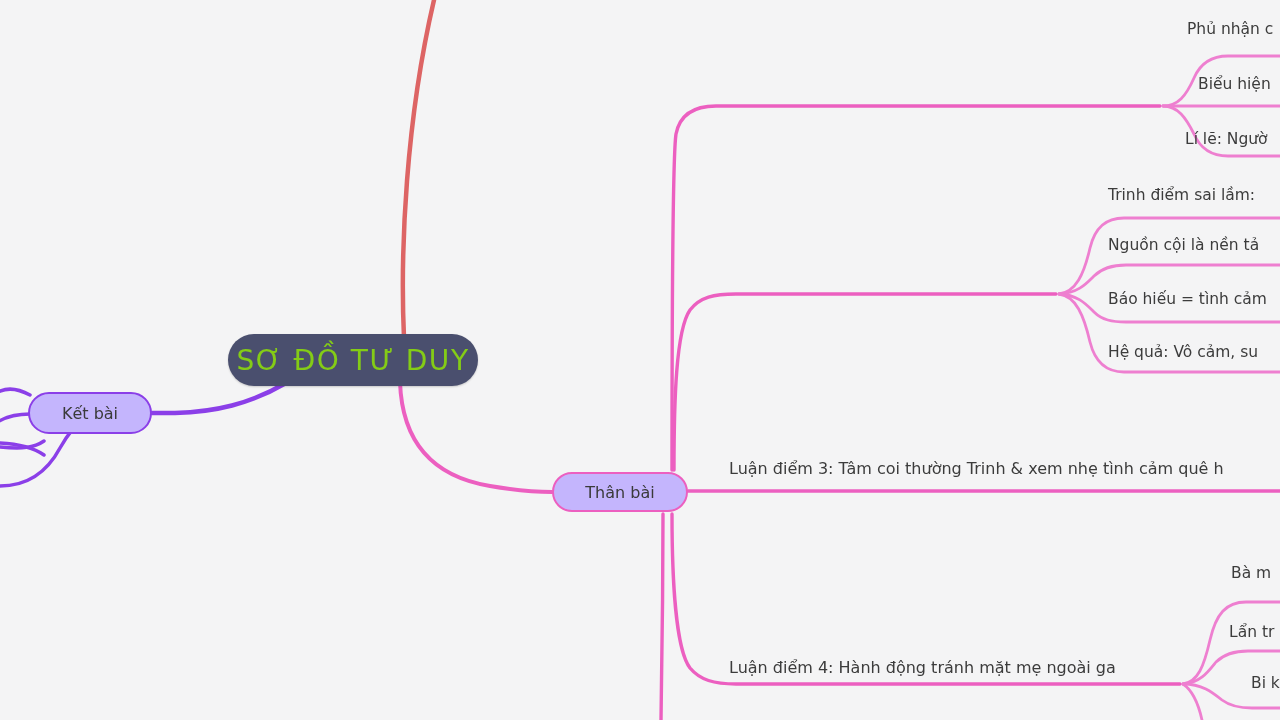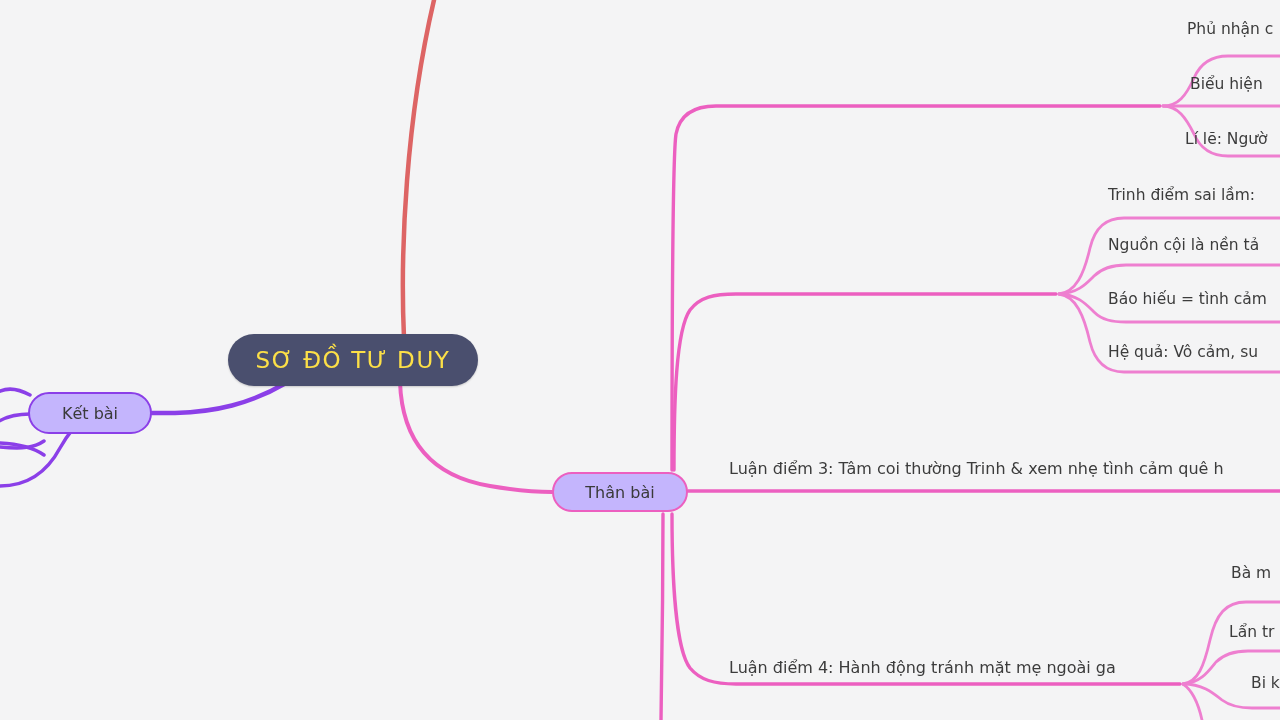--- a/index.html
+++ b/index.html
@@ -35,22 +35,22 @@
     box-sizing: border-box;
     display: flex;
     align-items: center;
     justify-content: center;
     white-space: nowrap;
   }
 
   .root-node {
     background: #4a4f6e;
     border-radius: 26px;
-    color: #fde047;
-    font-size: 23px;
+    color: #84cc16;
+    font-size: 28px;
     letter-spacing: 1.6px;
     font-weight: 400;
     padding: 0 26px;
     height: 52px;
     box-shadow: 0 1px 2px rgba(0,0,0,0.18);
     text-align: center;
   }
 
   .branch-node {
     background: #c4b5fd;
@@ -137,21 +137,21 @@
     <span>Luận điểm 3: Tâm coi thường Trinh &amp; xem nhẹ tình cảm quê h</span>
   </div>
 
   <div class="leaf-label lvl2" style="left:729px; top:660px;">
     <span>Luận điểm 4: Hành động tránh mặt mẹ ngoài ga</span>
   </div>
 
   <div class="leaf-label lvl3" style="left:1187px; top:22px;">
     <span>Phủ nhận c</span>
   </div>
-  <div class="leaf-label lvl3" style="left:1190px; top:77px;">
+  <div class="leaf-label lvl3" style="left:1190px; top:77px;padding-left:8px;">
     <span>Biểu hiện</span>
   </div>
   <div class="leaf-label lvl3" style="left:1185px; top:132px;">
     <span>Lí lẽ: Ngườ</span>
   </div>
 
   <div class="leaf-label lvl3" style="left:1108px; top:188px;">
     <span>Trinh điểm sai lầm:</span>
   </div>
   <div class="leaf-label lvl3" style="left:1108px; top:238px;">

